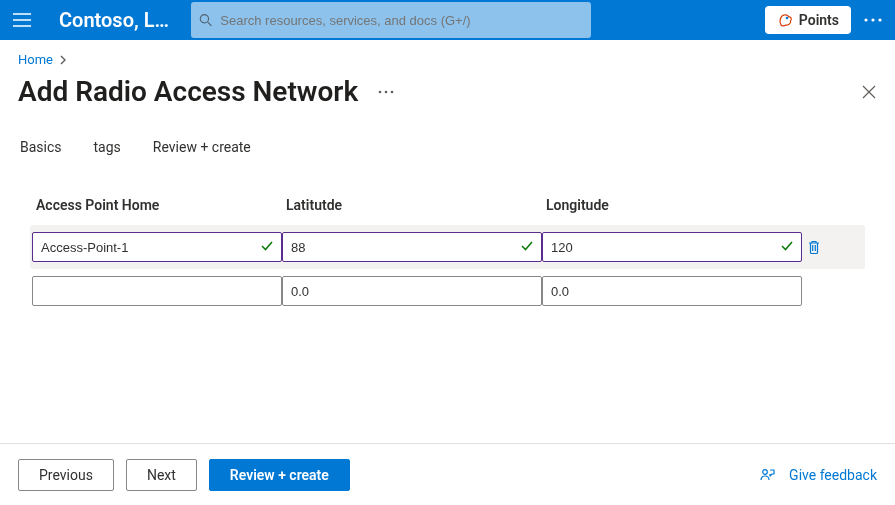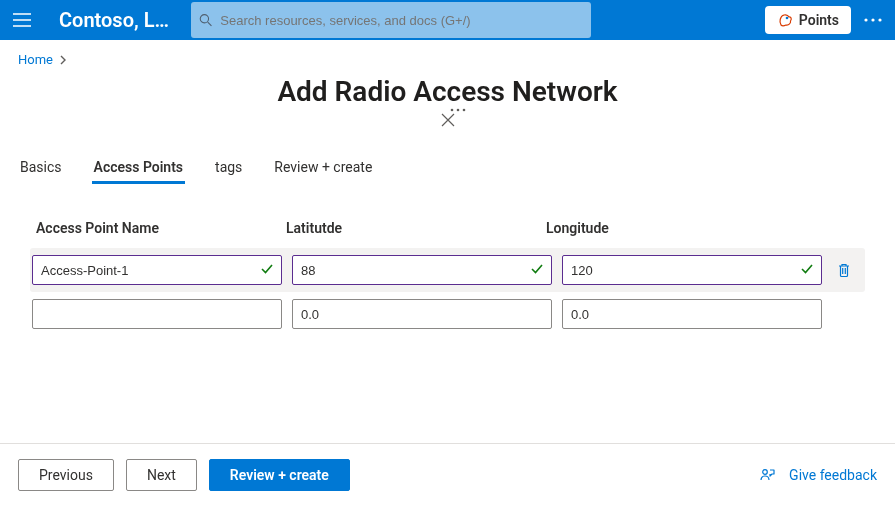--- a/index.html
+++ b/index.html
@@ -35,39 +35,39 @@
     font-weight:600; cursor:pointer;
   }
   .dots { width:24px; height:24px; display:flex; align-items:center; justify-content:center; cursor:pointer; }
 
   
   .content { padding: 12px 18px 0 18px; height: calc(100% - 40px - 62px); overflow:hidden; }
   .breadcrumb { display:flex; align-items:center; gap:6px; font-size:13px; color:#0078d4; }
   .breadcrumb .chev { color:#605e5c; }
 
   
-  .title-row { display:flex; align-items:center; margin:8px 0 25px 0;flex-direction:column; }
+  .title-row { display:flex; align-items:center; margin:8px 0 25px 0; }
   .title { font-size:28px; font-weight:600; color:#201f1e; }
   .title-dots { margin-left:20px; color:#605e5c; cursor:pointer; letter-spacing:1px;}
   .title-row .grow { flex:1; }
   .close-x { cursor:pointer; color:#605e5c; }
 
   
   .tabs { display:flex; gap:28px; border-bottom: none; margin-bottom:30px;}
   .tab { padding: 6px 2px; cursor:pointer; color:#323130; }
   .tab.active { font-weight:600; border-bottom:3px solid #0078d4; }
 
   
   .table-wrap { margin-left:12px; margin-right:12px; }
   .thead { display:flex; font-weight:600; padding:6px 0 12px 6px; }
   .col-name { width:250px; }
   .col-lat  { width:260px; }
   .col-lon  { width:260px; }
   .trow {
-    display:flex; align-items:center; padding:7px 2px; gap:10px;
+    display:flex; align-items:center; padding:7px 2px; 
   }
   .trow.highlight { background:#f3f2f1; border-radius:3px;}
   .cell-input {
     position:relative;
   }
   .cell-input input {
     height:30px; border:1px solid #8a8886; border-radius:2px;
     padding: 0 30px 0 8px; width:100%; font-size:13px; color:#323130;
     outline:none;
   }
@@ -148,28 +148,27 @@
     <div class="grow"></div>
     <div class="close-x">
       <svg width="16" height="16" viewBox="0 0 16 16">
           <path d="M2 2 L14 14 M14 2 L2 14" stroke="#605e5c" stroke-width="1.2"></path>
         </svg>
     </div>
   </div>
 
   <div class="tabs">
     <div class="tab">Basics</div>
-    <div class="tab active">Access Points</div>
     <div class="tab">tags</div>
     <div class="tab">Review + create</div>
   </div>
 
   <div class="table-wrap">
     <div class="thead">
-      <div class="col-name">Access Point Name</div>
+      <div class="col-name">Access Point Home</div>
       <div class="col-lat">Latitutde</div>
       <div class="col-lon">Longitude</div>
     </div>
 
     <div class="trow highlight">
       <div class="cell-input col-name">
         <input value="Access-Point-1" style="">
         <span class="check-ic">
           <svg width="14" height="14" viewBox="0 0 14 14">
               <path d="M2 7 L5.5 10.5 L12 3" fill="none" stroke="#107c10" stroke-width="1.6"></path>

